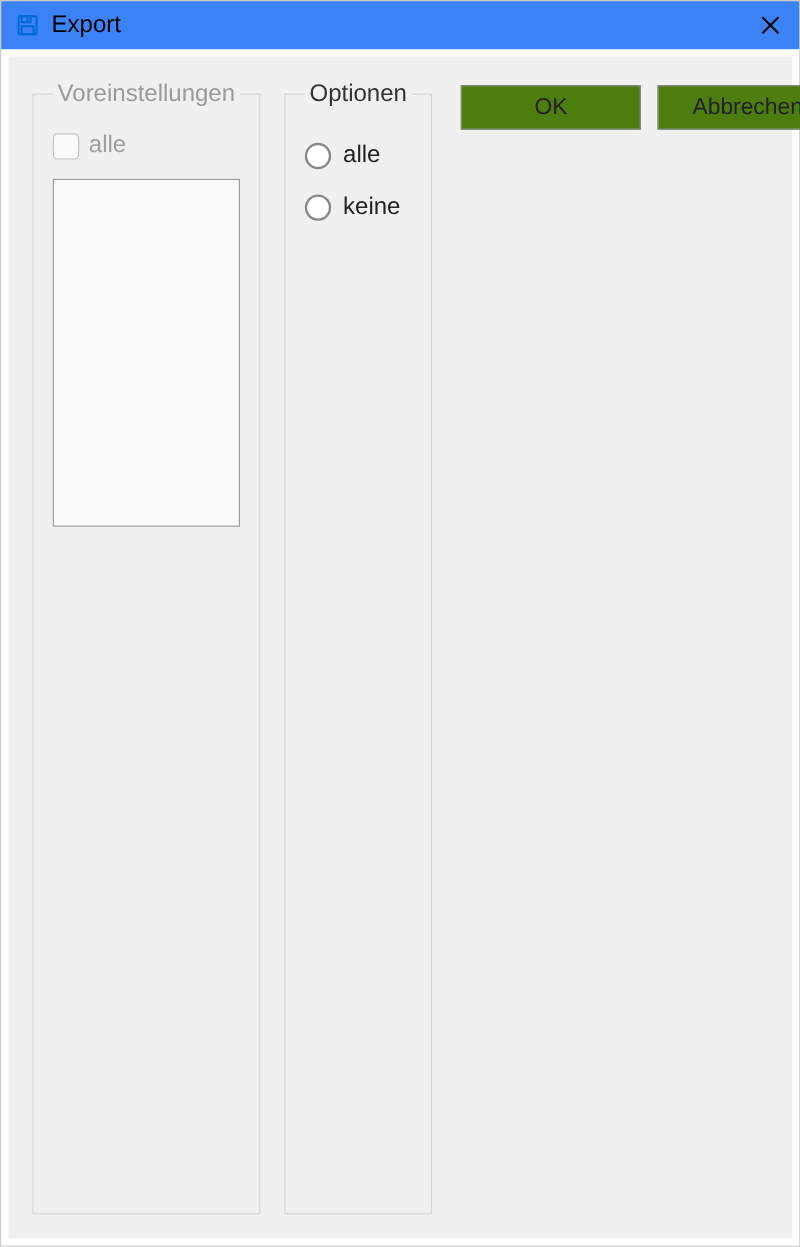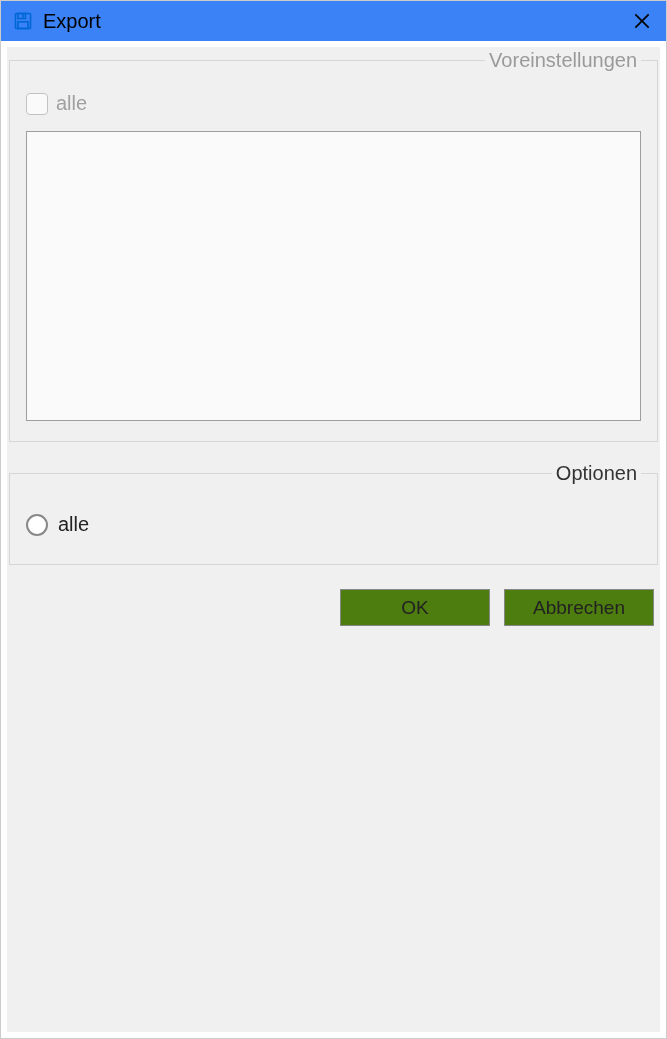--- a/index.html
+++ b/index.html
@@ -43,26 +43,25 @@
       width: 24px;
       height: 24px;
       cursor: pointer;
       display: flex;
       align-items: center;
       justify-content: center;
     }
     .content {
       flex: 1;
       background: #f0f0f0;
-      padding: 2px;
-      display: flex;
-      flex-direction: column;
+      padding: 20px;
+      display: flex;
+      flex-direction: row;
       gap: 20px;
       margin: 6px;
-      text-align: right;
     }
     fieldset {
       border: 1px solid #d6d6d6;
       padding: 12px 16px 20px 16px;
       position: relative;
     }
     fieldset.disabled-group legend {
       color: #9a9a9a;
     }
     legend {
@@ -198,20 +197,24 @@
       <div class="listbox"></div>
     </fieldset>
 
     <fieldset class="options-group">
       <legend>Optionen</legend>
       <div id="options-container">
           <div class="radio-row">
             <span class="radio-circle"></span>
             <span class="radio-label">alle</span>
           </div>
+          <div class="radio-row">
+            <span class="radio-circle"></span>
+            <span class="radio-label">keine</span>
+          </div>
         </div>
     </fieldset>
 
 
     <div class="button-row">
       <div class="btn">OK</div>
       <div class="btn">Abbrechen</div>
     </div>
   </div>
 </div>

